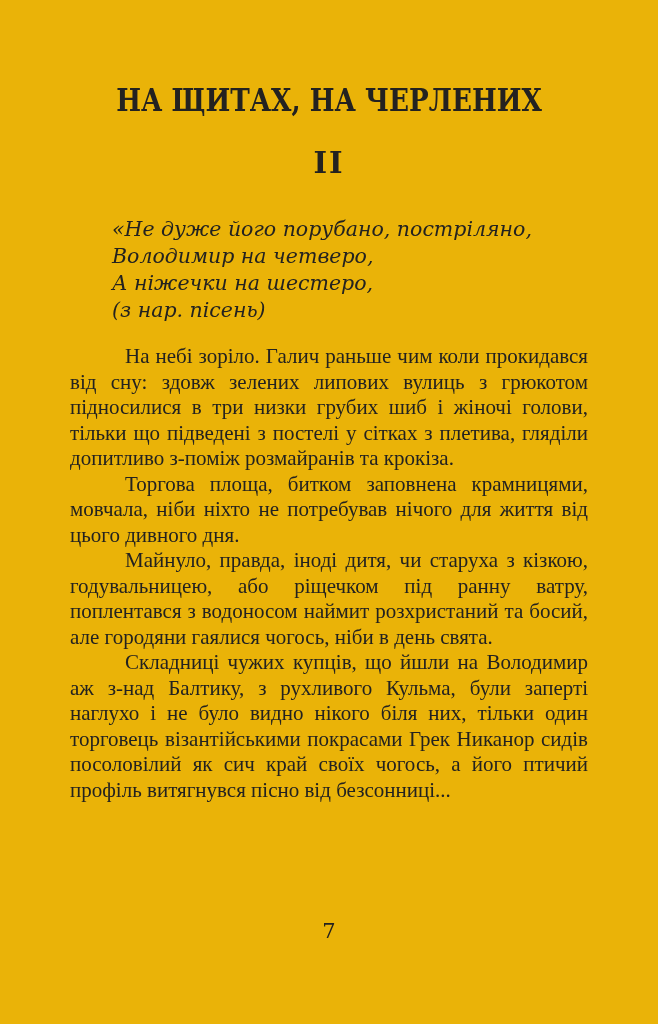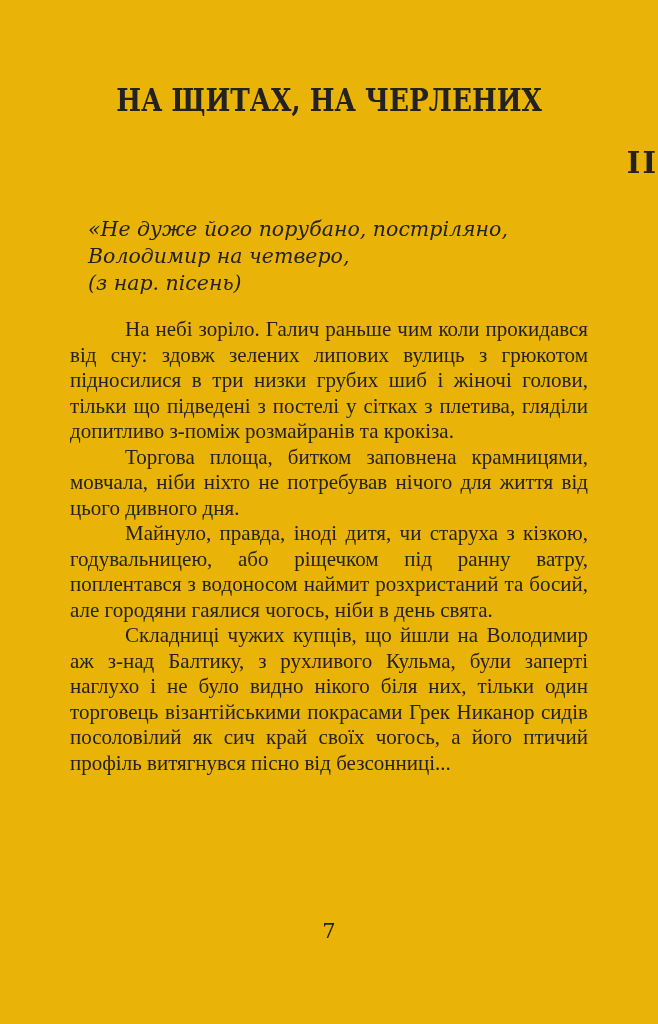--- a/index.html
+++ b/index.html
@@ -24,28 +24,28 @@
     font-size: 32px;
     font-weight: bold;
     line-height: 1;
     letter-spacing: 0px;
     white-space: nowrap;
     transform: scaleX(0.82);
     transform-origin: 50% 50%;
   }
   .chapter-number {
     margin-top: 33px;
-    text-align: right;
+    text-align: center;
     font-size: 29px;
     font-weight: bold;
     line-height: 1;
     letter-spacing: 2px;
   }
   .epigraph {
-    margin: 38px 93px 0 88px;
+    margin: 38px 93px 0 112px;
     width: 388px;
     font-style: italic;
     font-size: 20.5px;
     line-height: 27px;
   }
   .epigraph-line {
     white-space: nowrap;
   }
   .epigraph-attribution {
     text-align: left;
@@ -76,20 +76,21 @@
 
 <div class="page">
 
   <h1 class="chapter-title">НА ЩИТАХ, НА ЧЕРЛЕНИХ</h1>
 
   <div class="chapter-number">II</div>
 
   <div class="epigraph">
     <div class="epigraph-line">«Не дуже його порубано, постріляно,</div>
     <div class="epigraph-line">Володимир на четверо,</div>
+    <div class="epigraph-line">А ніжечки на шестеро,</div>
     <div class="epigraph-attribution">(з нар. пісень)</div>
   </div>
 
   <div class="body-text">
     <p>На небі зоріло. Галич раньше чим коли прокидався від сну: здовж зелених липових вулиць з грюкотом підносилися в три низки грубих шиб і жіночі голови, тільки що підведені з постелі у сітках з плетива, гляділи допитливо з-поміж розмайранів та крокіза.</p>
     <p>Торгова площа, битком заповнена крамницями, мовчала, ніби ніхто не потребував нічого для життя від цього дивного дня.</p>
     <p>Майнуло, правда, іноді дитя, чи старуха з кізкою, годувальницею, або ріщечком під ранну ватру, поплентався з водоносом наймит розхристаний та босий, але городяни гаялися чогось, ніби в день свята.</p>
     <p>Складниці чужих купців, що йшли на Володимир аж з-над Балтику, з рухливого Кульма, були заперті наглухо і не було видно нікого біля них, тільки один торговець візантійськими покрасами Грек Никанор сидів посоловілий як сич край своїх чогось, а його птичий профіль витягнувся пісно від безсонниці...</p>
   </div>
 

